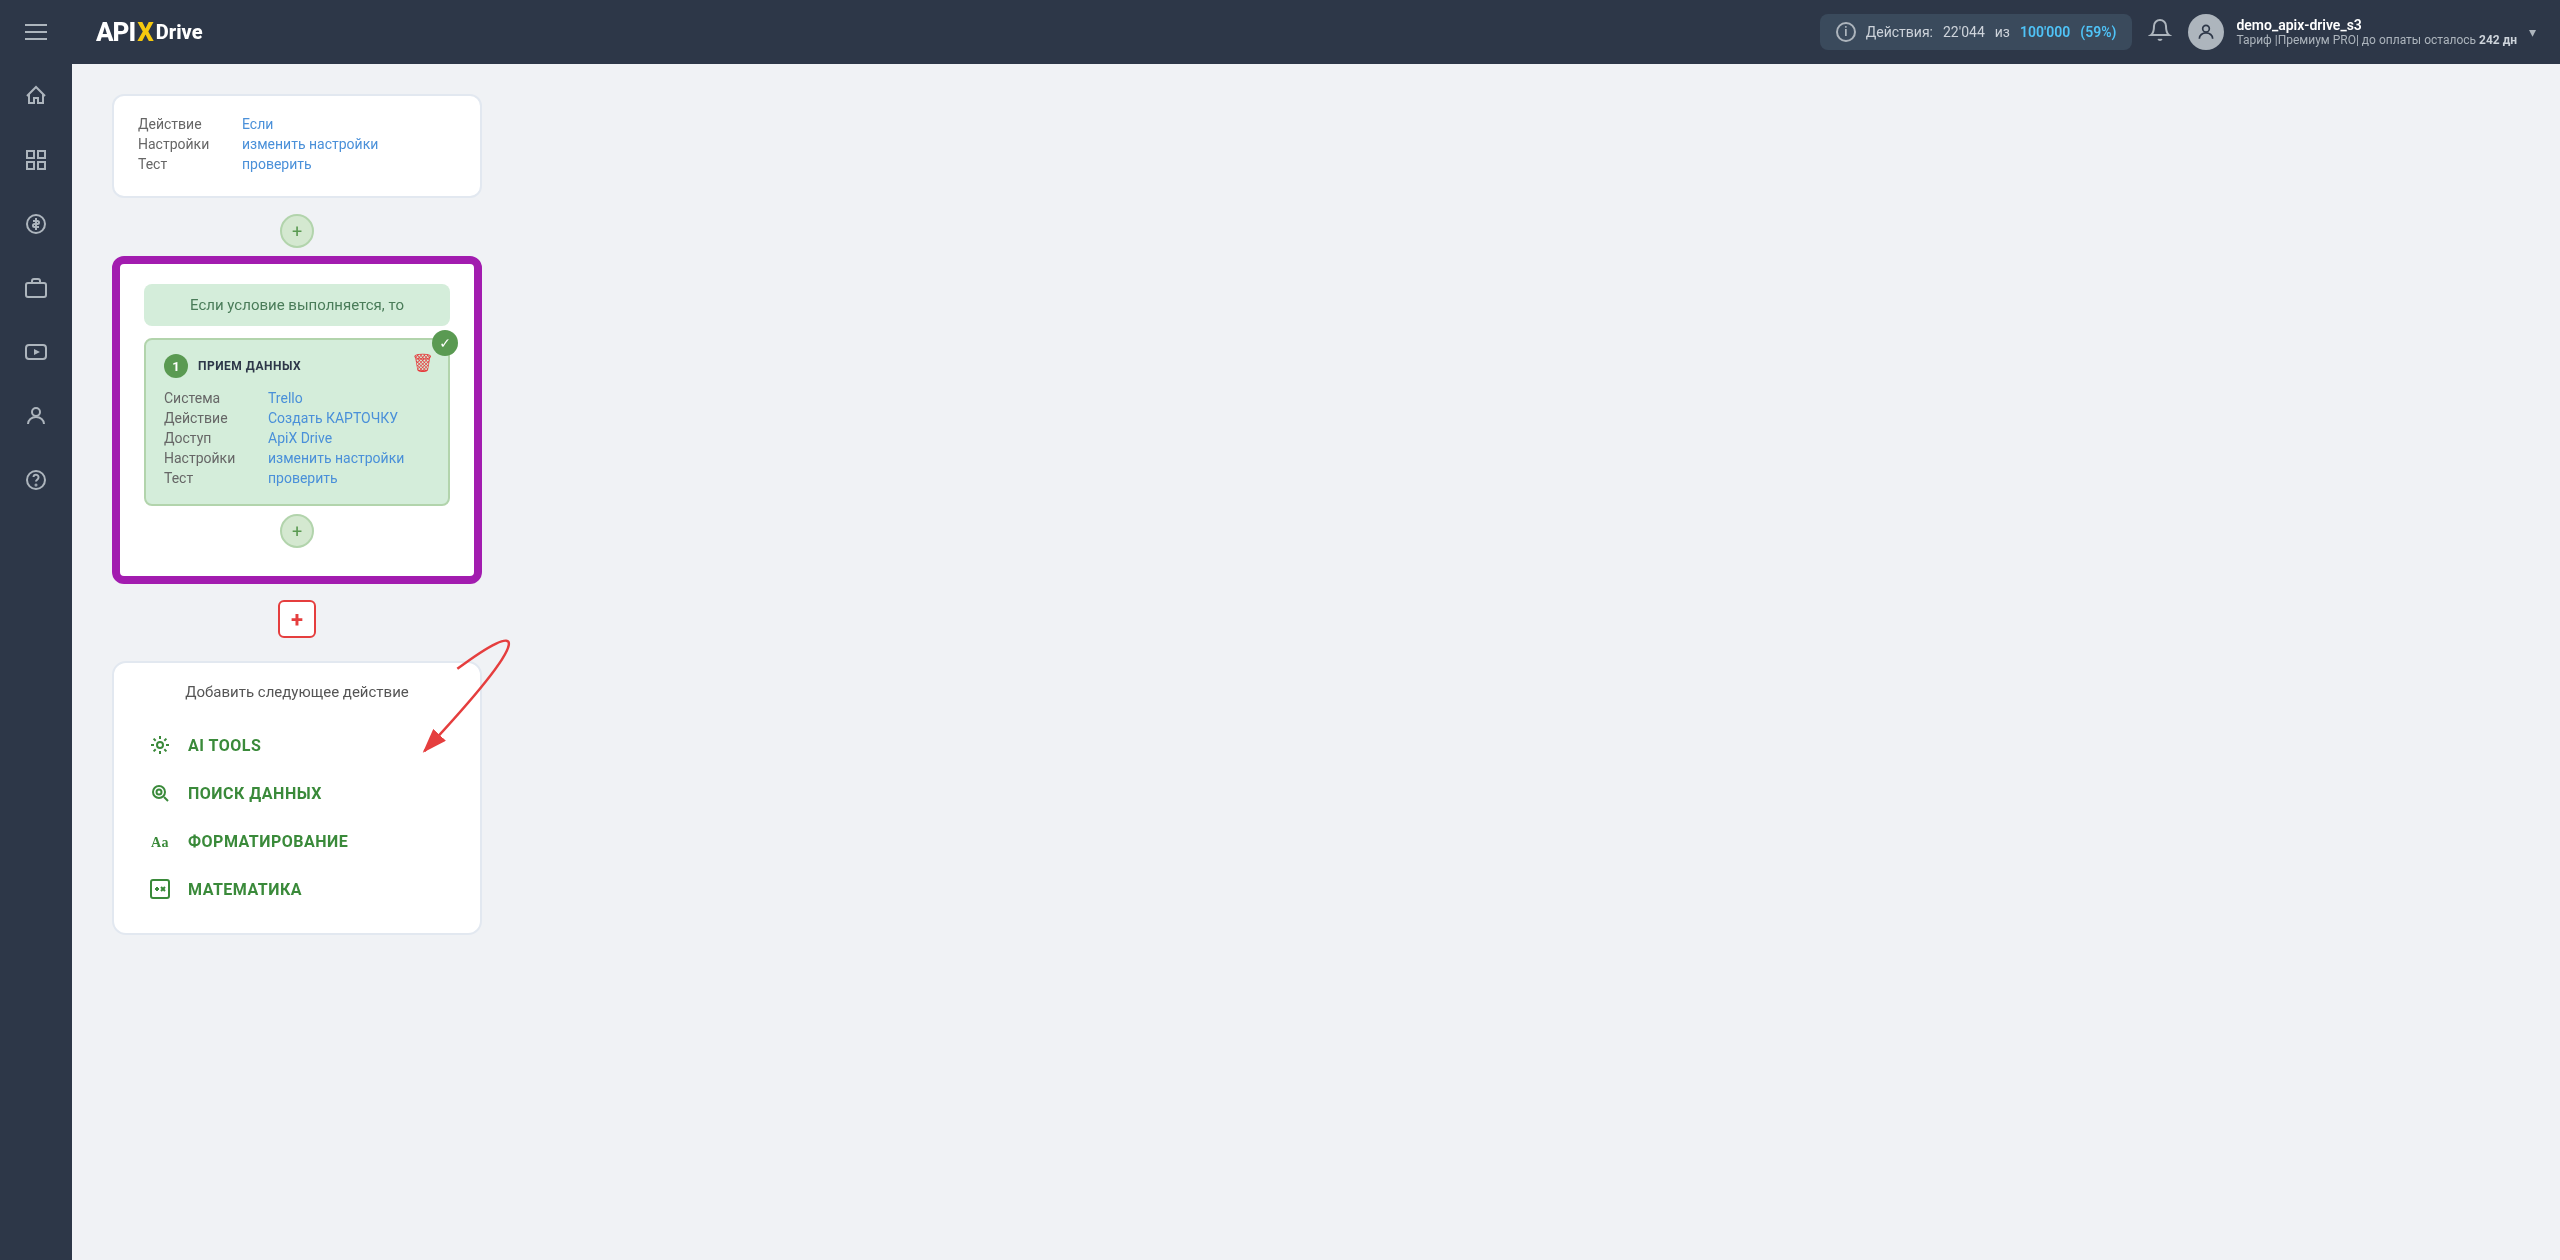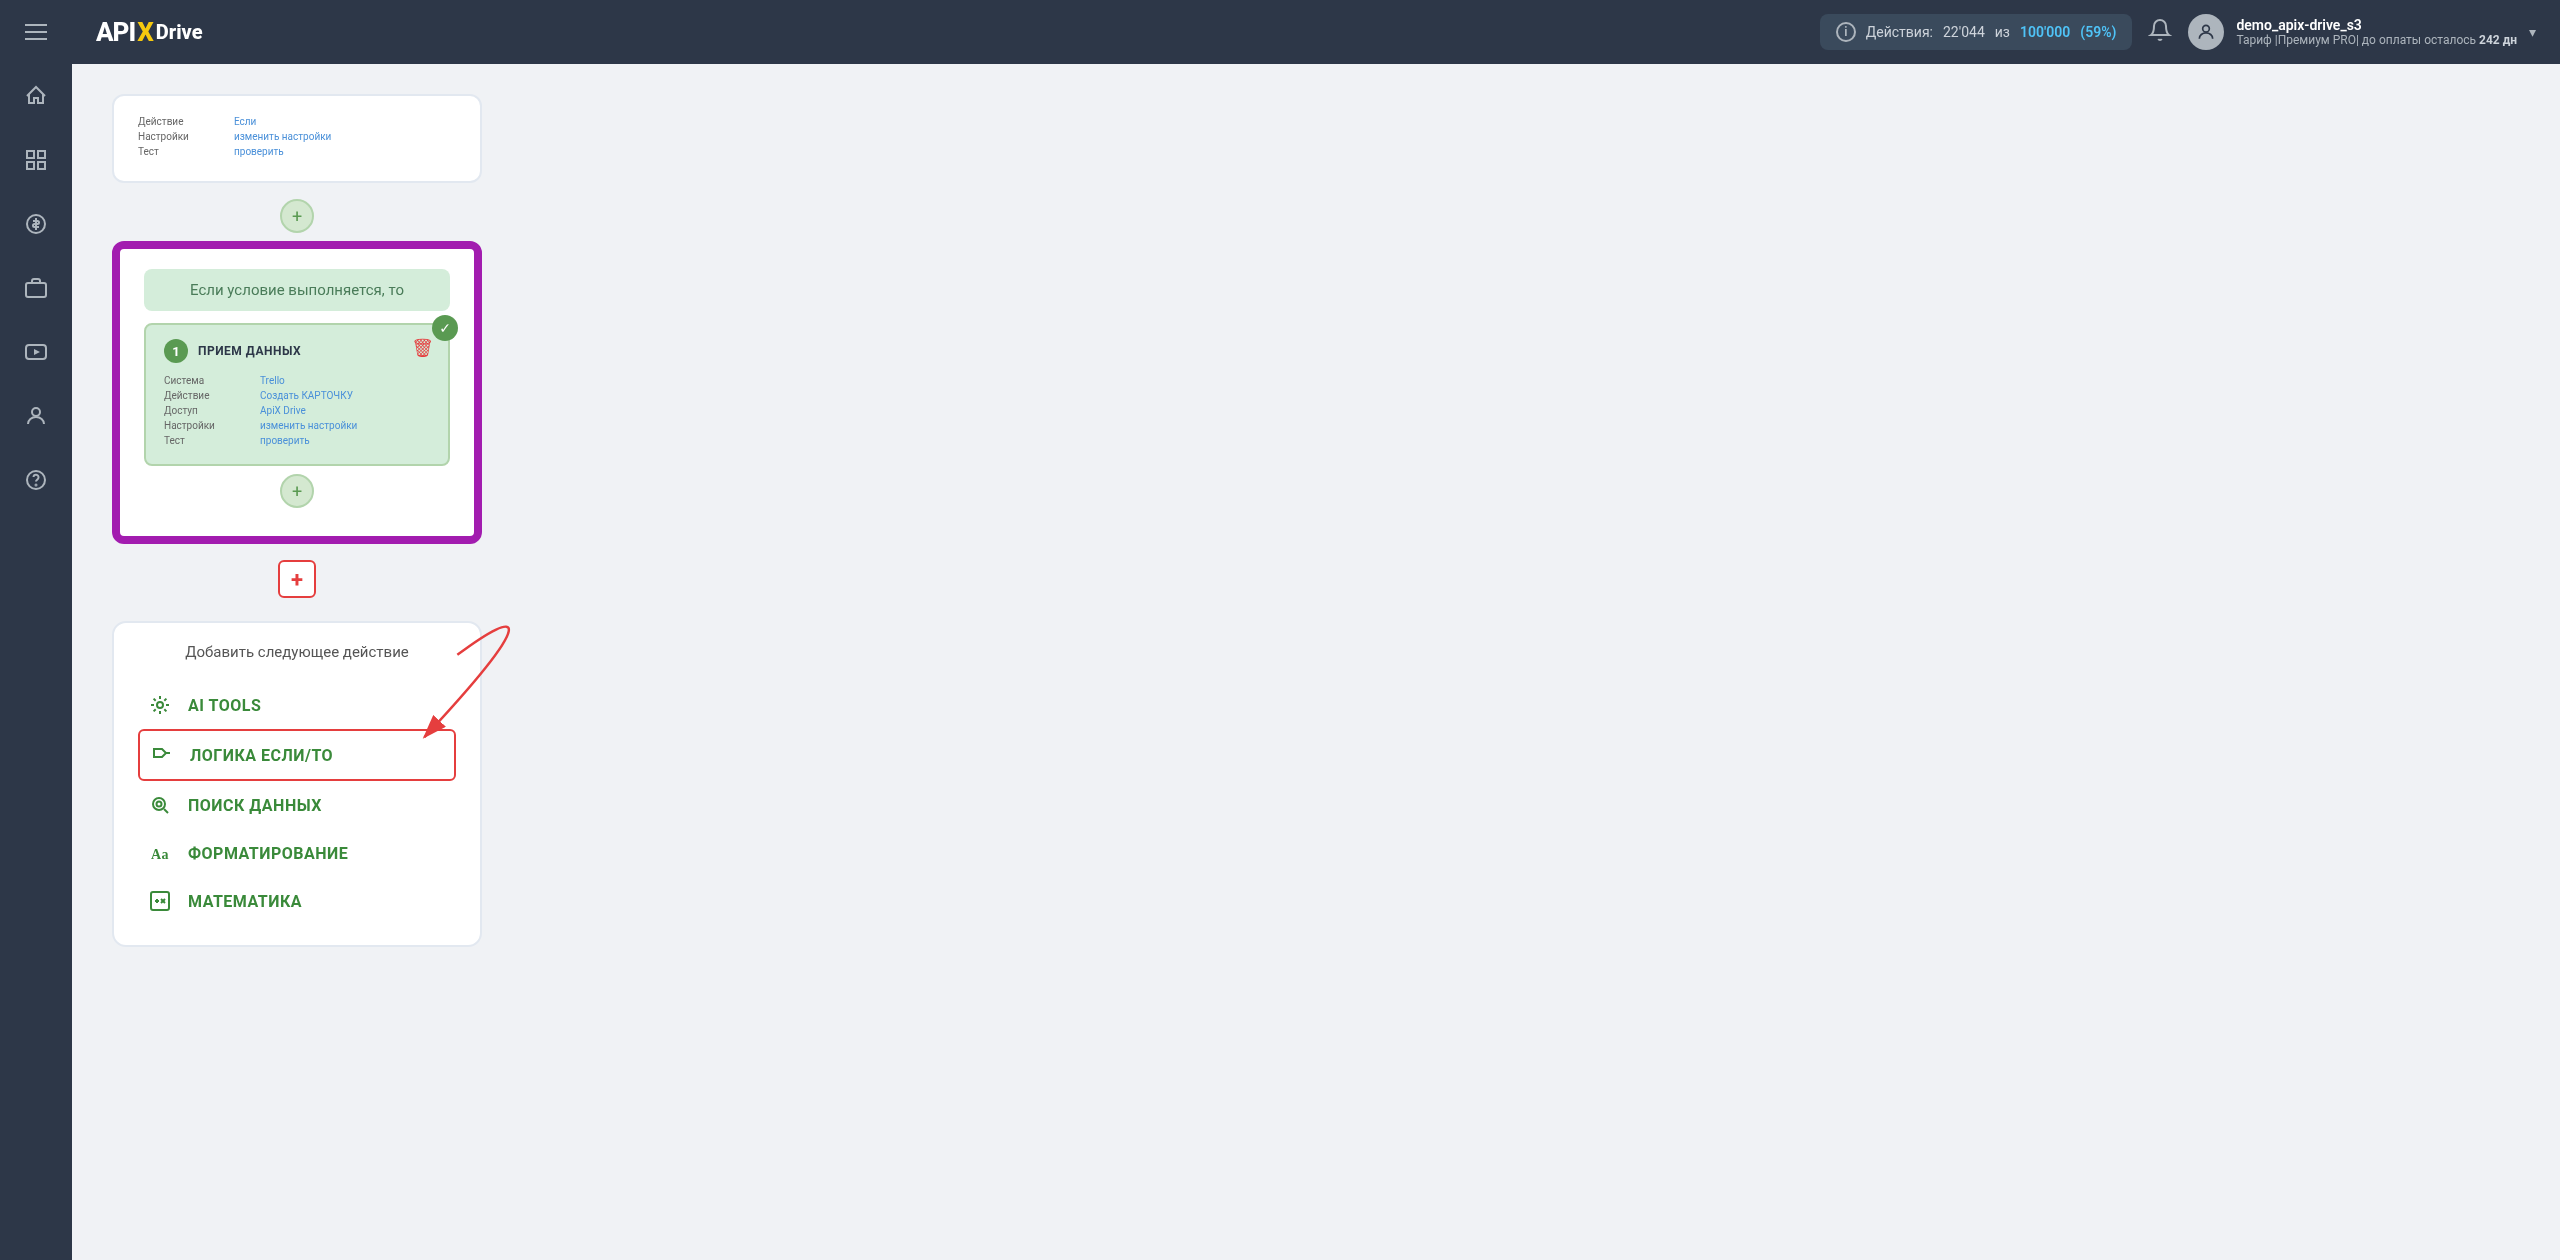--- a/index.html
+++ b/index.html
@@ -182,22 +182,22 @@
       border: 2px solid #e2e8f0;
       padding: 20px 24px;
       margin-bottom: 16px;
       position: relative;
     }
     .card.purple-border {
       border: 8px solid #a21caf;
     }
     .card-row {
       display: flex;
-      gap: 16px;
-      font-size: 10px;
+      gap: 24px;
+      font-size: 14px;
       margin-bottom: 4px;
     }
     .card-label { color: #666; min-width: 80px; }
     .card-value { color: #4a90d9; cursor: pointer; }
 
     
     .connector-btn {
       width: 34px;
       height: 34px;
       border-radius: 50%;
@@ -518,29 +518,20 @@
             <div class="menu-icon">
               <svg width="24" height="24" viewBox="0 0 24 24" fill="none" stroke="#3a8a3a" stroke-width="2">
                 <circle cx="12" cy="12" r="3"></circle>
                 <path d="M12 3v3M12 18v3M3 12h3M18 12h3"></path>
                 <path d="M5.6 5.6l2.1 2.1M16.3 16.3l2.1 2.1M5.6 18.4l2.1-2.1M16.3 7.7l2.1-2.1"></path>
               </svg>
             </div>
             <span>AI TOOLS</span>
           </div>
 
-          <div class="menu-item highlighted">
-            <div class="menu-icon">
-              <svg width="24" height="24" viewBox="0 0 24 24" fill="none" stroke="#3a8a3a" stroke-width="2">
-                <path d="M4 6h8l4 4-4 4H4V6z"></path>
-                <line x1="16" y1="10" x2="20" y2="10"></line>
-              </svg>
-            </div>
-            <span>ЛОГИКА ЕСЛИ/ТО</span>
-          </div>
 
           <div class="menu-item">
             <div class="menu-icon">
               <svg width="24" height="24" viewBox="0 0 24 24" fill="none" stroke="#3a8a3a" stroke-width="2">
                 <circle cx="11" cy="11" r="6"></circle>
                 <path d="M16 16l4 4"></path>
                 <circle cx="11" cy="11" r="2.5"></circle>
               </svg>
             </div>
             <span>ПОИСК ДАННЫХ</span>

